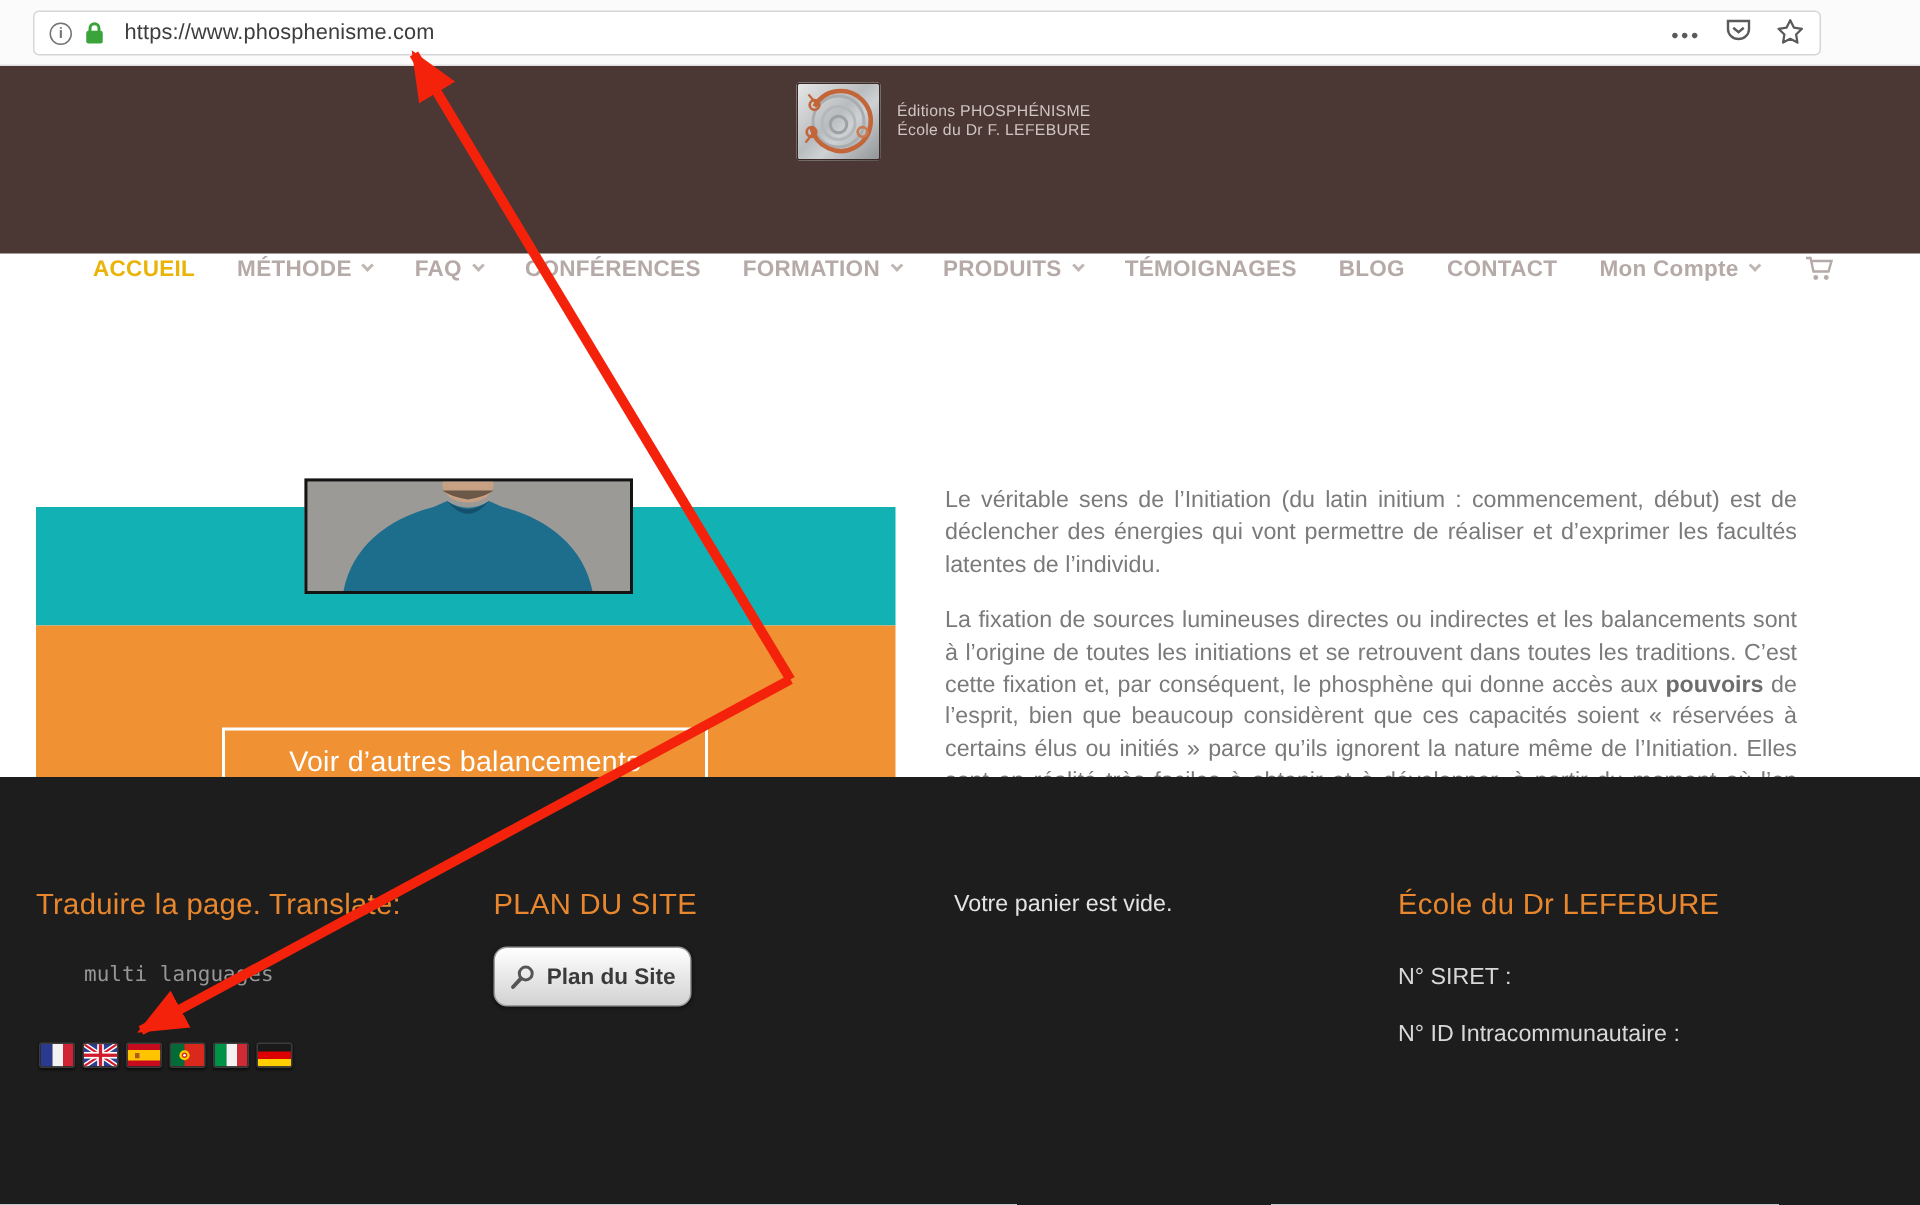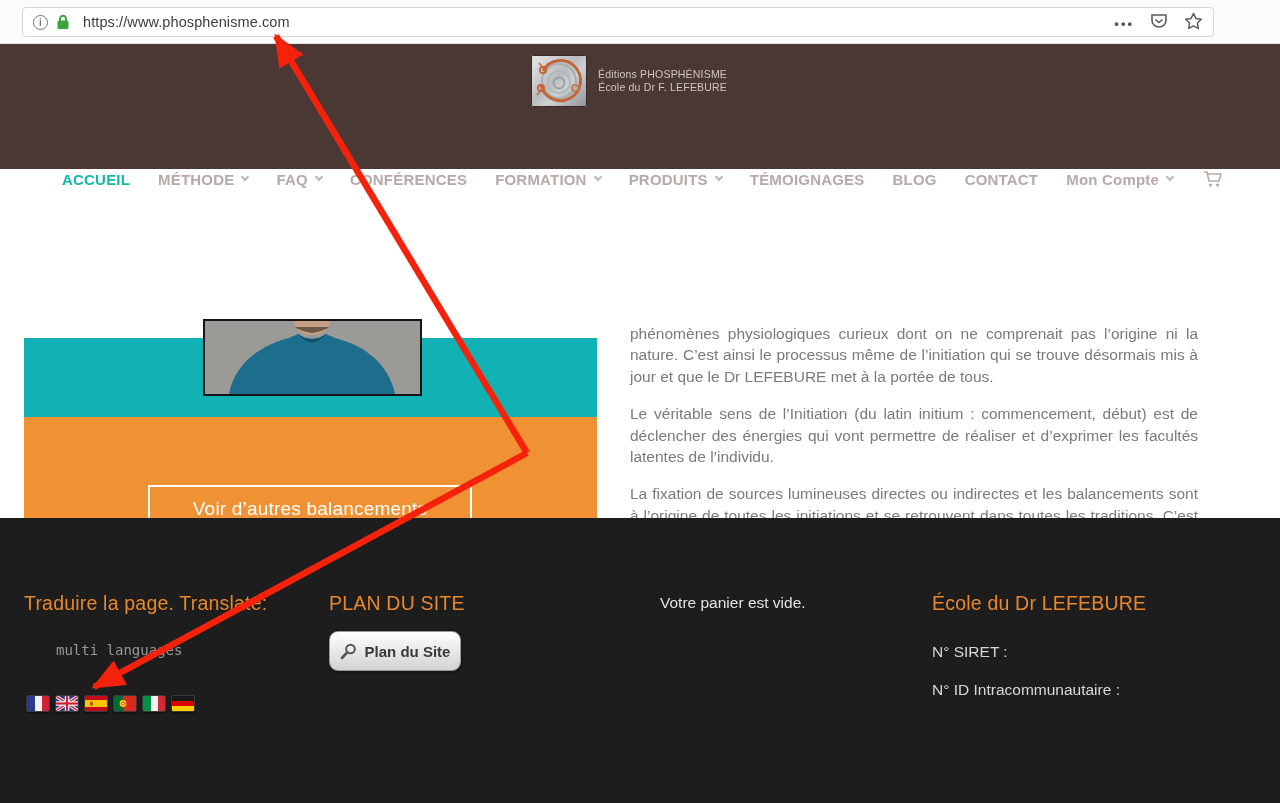--- a/index.html
+++ b/index.html
@@ -43,21 +43,21 @@
   .logo-caption { margin-left:11px; color:#cfc5c1; font-size:10.5px; line-height:13px; letter-spacing:.2px;text-align:right; }
 
   .main-nav {
     position:absolute; left:62px; top:120px; height:30px;
     display:flex; align-items:center; gap:28px; white-space:nowrap;
   }
   .nav-item {
     color:#b5aaa7; font-size:15px; font-weight:700; letter-spacing:.2px;
     display:flex; align-items:center; cursor:pointer;
   }
-  .nav-item.active { color:#14b8a6; }
+  .nav-item.active { color:#eab308; }
   .chev {
     width:6px; height:6px; border-right:2px solid currentColor; border-bottom:2px solid currentColor;
     transform:rotate(45deg); display:inline-block; margin-left:8px; margin-top:-4px; opacity:.85;
   }
   .cart-btn { margin-left:2px; display:flex; align-items:center; cursor:pointer; }
 
   
   .main-area { position:absolute; left:0; top:169px; width:1280px; height:349px; background:#fff; z-index:0; }
 
   .teal-block  { position:absolute; left:24px; top:169px; width:573px; height:79px;  background:#12b2b4; z-index:1; }
@@ -92,21 +92,21 @@
   .f-col-sitemap { position:absolute; left:329px; top:74px; }
   .sitemap-button {
     margin-top:16px; width:132px; height:40px; border-radius:9px;
     background:linear-gradient(#ffffff,#d2d2d2); border:1px solid #9a9a9a;
     box-shadow:0 1px 3px rgba(0,0,0,.55);
     display:flex; align-items:center; justify-content:center; gap:8px;
     font-size:15px; font-weight:700; color:#3a3a3a; cursor:pointer;
     font-family:"Liberation Sans", sans-serif;
   }
 
-  .f-col-cart { position:absolute; left:660px; top:76px; color:#e3e3e3; font-size:15.5px; }
+  .f-col-cart { position:absolute; left:636px; top:76px; color:#e3e3e3; font-size:15.5px; }
 
   .f-col-school { position:absolute; left:932px; top:74px; width:330px; }
   .address { margin-top:25px; color:#d8d8d8; font-size:15.5px; line-height:24px; }
   .address .grp { margin-bottom:14px; }
 
   
   .anno { position:absolute; left:0; top:0; width:1280px; height:803px; z-index:30; pointer-events:none; }
 </style>
 </head>
 <body>
@@ -122,21 +122,20 @@
       <path d="M24,73 C30,42 56,24 84,17 L93,13 Q107,22 121,13 L130,17 C158,24 184,42 190,73 Z" fill="#1d6e8c"></path>
       <path d="M93,13 Q107,24 121,13 Q107,30 93,13 Z" fill="#14506b"></path>
     </svg>
   </div>
 
   <div class="orange-block"></div>
 
   <button class="hero-button">Voir d’autres balancements</button>
 
   <div class="article-col">
-    <p>phénomènes physiologiques curieux dont on ne comprenait pas l’origine ni la nature. C’est ainsi le processus même de l’initiation qui se trouve désormais mis à jour et que le Dr LEFEBURE met à la portée de tous.</p>
     <p>Le véritable sens de l’Initiation (du latin initium : commencement, début) est de déclencher des énergies qui vont permettre de réaliser et d’exprimer les facultés latentes de l’individu.</p>
     <p><span>La fixation de sources lumineuses directes ou indirectes et les balancements sont à l’origine de toutes les initiations et se retrouvent dans toutes les traditions. C’est cette fixation et, par conséquent, le phosphène qui donne accès aux </span><b>pouvoirs</b><span> de l’esprit, bien que beaucoup considèrent que ces capacités soient « réservées à certains élus ou initiés » parce qu’ils ignorent la nature même de l’Initiation. Elles sont en réalité très faciles à obtenir et à développer, à partir du moment où l’on respecte quelques règles simples.</span></p>
   </div>
 </div>
 
 <div class="site-header">
   <div class="logo-wrap">
     <div class="logo-box">
       <svg width="56" height="52" viewBox="0 0 56 52">
         <circle cx="28" cy="26" r="17" fill="none" stroke="#a9adaf" stroke-width="2"></circle>

